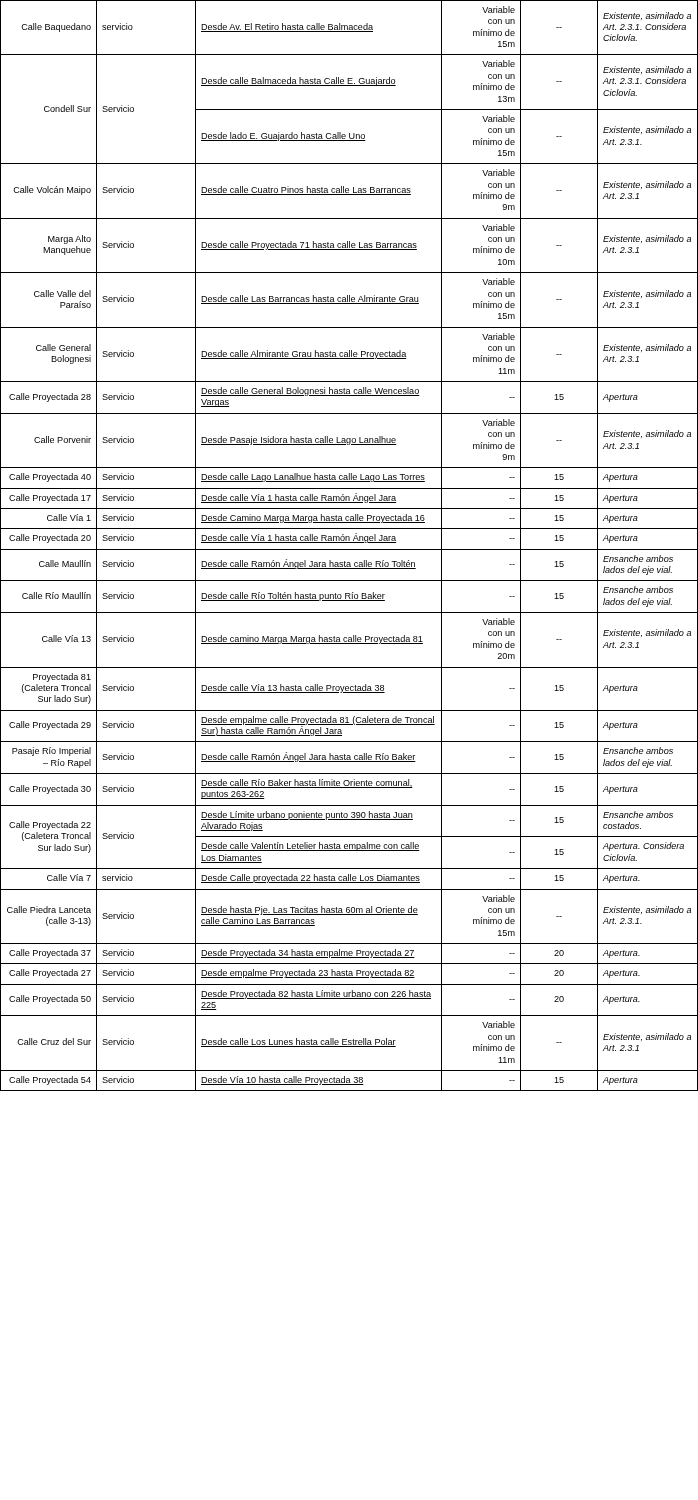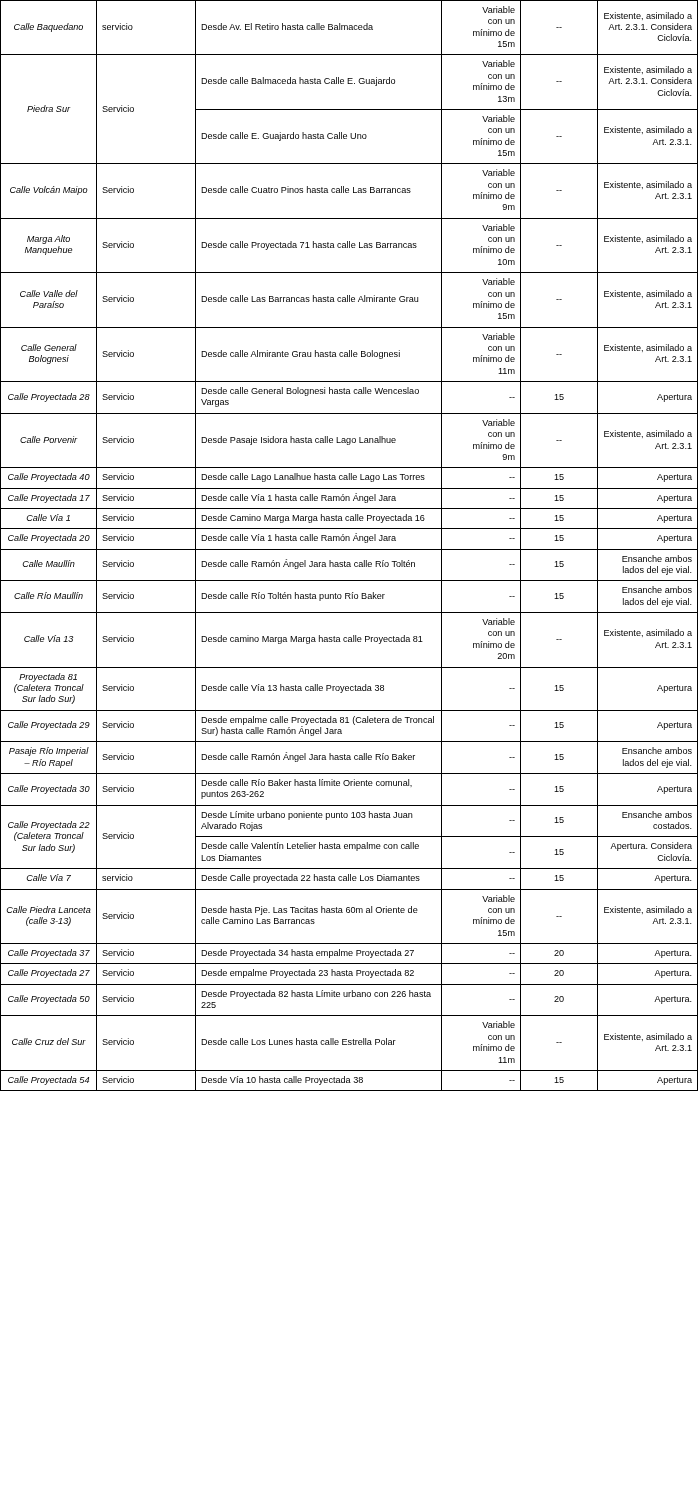--- a/index.html
+++ b/index.html
@@ -32,26 +32,26 @@
     hyphens: none;
   }
   
   col.c-name   { width: 96px; }
   col.c-class  { width: 99px; }
   col.c-desc   { width: 246px; }
   col.c-var    { width: 79px; }
   col.c-width  { width: 77px; }
   col.c-obs    { width: 100px; }
 
-  td.name   { text-align: center; font-style: italic; }
+  td.name   { text-align: right; }
   td.class  { text-align: left; }
-  td.desc   { text-align: left; }
+  td.desc   { text-align: left; text-decoration: underline; }
   td.var    { text-align: center; }
   td.width  { text-align: center; }
-  td.obs    { text-align: right; }
+  td.obs    { text-align: left; font-style: italic; }
 
   
   .var-stack { display: block; text-align: right; }
   .var-stack span { display: block; }
 </style>
 </head>
 <body>
 
 <div id="sheet">
   <table class="road-table">
@@ -73,36 +73,36 @@
               <span>Variable</span>
               <span>con un</span>
               <span>mínimo de</span>
               <span>15m</span>
             </span>
           </td>
           <td class="width">--</td>
           <td class="obs">Existente, asimilado a Art. 2.3.1. Considera Ciclovía.</td>
         </tr>
         <tr>
-          <td class="name" rowspan="2">Piedra Sur</td>
+          <td class="name" rowspan="2">Condell Sur</td>
           <td class="class" rowspan="2">Servicio</td>
           <td class="desc">Desde calle Balmaceda hasta Calle E. Guajardo</td>
           <td class="var">
             <span class="var-stack">
               <span>Variable</span>
               <span>con un</span>
               <span>mínimo de</span>
               <span>13m</span>
             </span>
           </td>
           <td class="width">--</td>
           <td class="obs">Existente, asimilado a Art. 2.3.1. Considera Ciclovía.</td>
         </tr>
         <tr>
-          <td class="desc">Desde calle E. Guajardo hasta Calle Uno</td>
+          <td class="desc">Desde lado E. Guajardo hasta Calle Uno</td>
           <td class="var">
             <span class="var-stack">
               <span>Variable</span>
               <span>con un</span>
               <span>mínimo de</span>
               <span>15m</span>
             </span>
           </td>
           <td class="width">--</td>
           <td class="obs">Existente, asimilado a Art. 2.3.1.</td>
@@ -148,21 +148,21 @@
               <span>mínimo de</span>
               <span>15m</span>
             </span>
           </td>
           <td class="width">--</td>
           <td class="obs">Existente, asimilado a Art. 2.3.1</td>
         </tr>
         <tr>
           <td class="name">Calle General Bolognesi</td>
           <td class="class">Servicio</td>
-          <td class="desc">Desde calle Almirante Grau hasta calle Bolognesi</td>
+          <td class="desc">Desde calle Almirante Grau hasta calle Proyectada</td>
           <td class="var">
             <span class="var-stack">
               <span>Variable</span>
               <span>con un</span>
               <span>mínimo de</span>
               <span>11m</span>
             </span>
           </td>
           <td class="width">--</td>
           <td class="obs">Existente, asimilado a Art. 2.3.1</td>
@@ -325,21 +325,21 @@
             <span class="var-stack">
               <span>--</span>
             </span>
           </td>
           <td class="width">15</td>
           <td class="obs">Apertura</td>
         </tr>
         <tr>
           <td class="name" rowspan="2">Calle Proyectada 22 (Caletera Troncal Sur lado Sur)</td>
           <td class="class" rowspan="2">Servicio</td>
-          <td class="desc">Desde Límite urbano poniente punto 103 hasta  Juan Alvarado Rojas</td>
+          <td class="desc">Desde Límite urbano poniente punto 390 hasta  Juan Alvarado Rojas</td>
           <td class="var">
             <span class="var-stack">
               <span>--</span>
             </span>
           </td>
           <td class="width">15</td>
           <td class="obs">Ensanche ambos costados.</td>
         </tr>
         <tr>
           <td class="desc">Desde calle Valentín Letelier hasta empalme con calle Los Diamantes</td>

